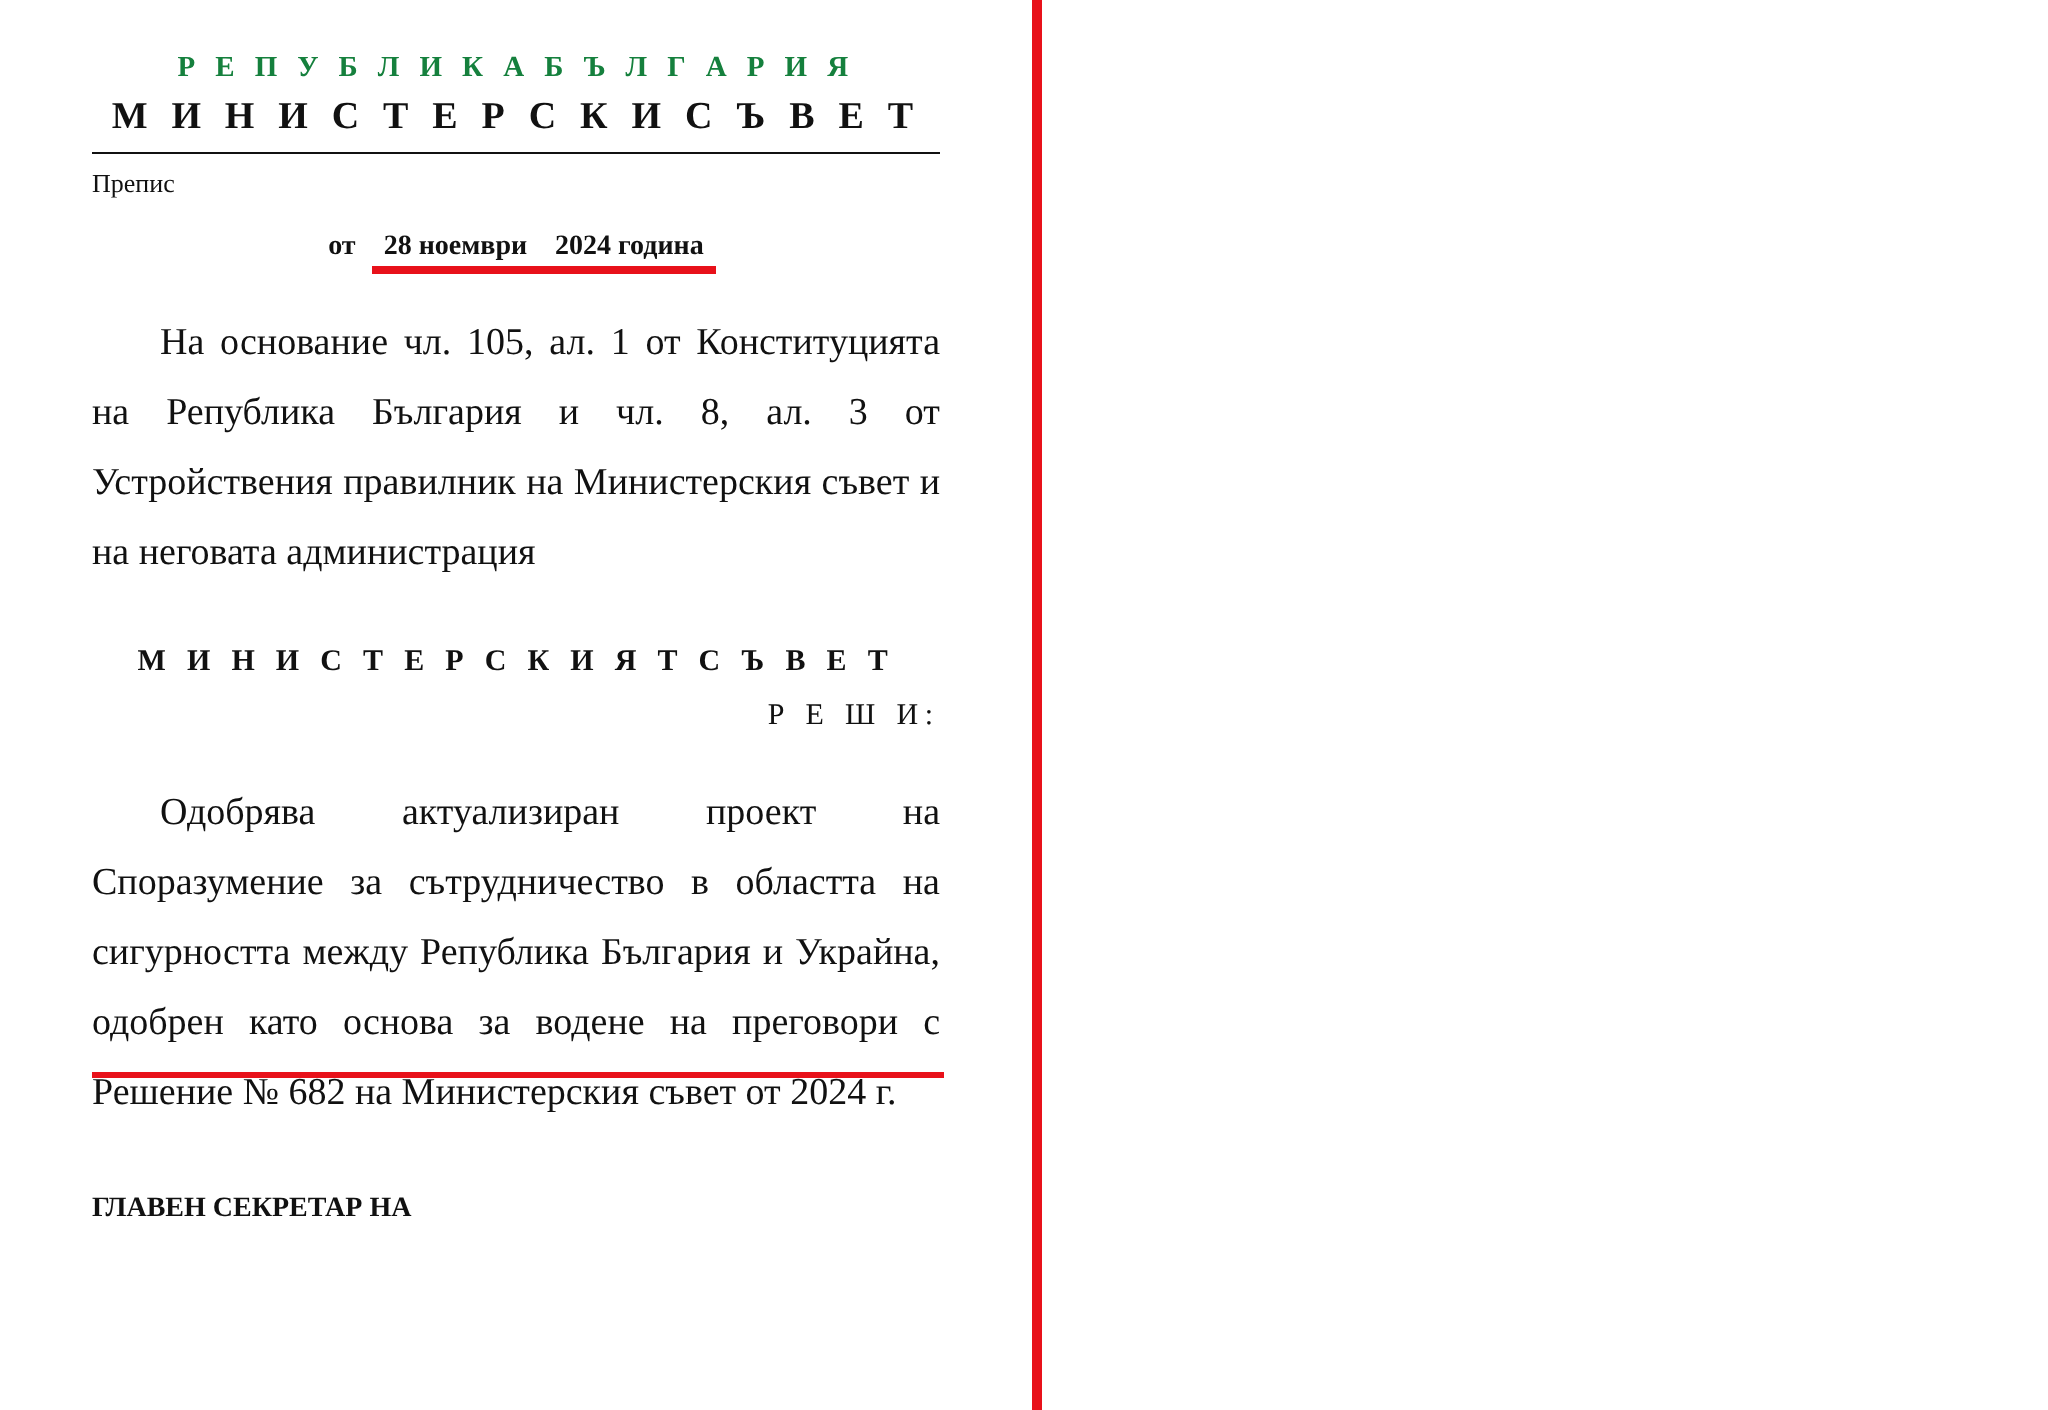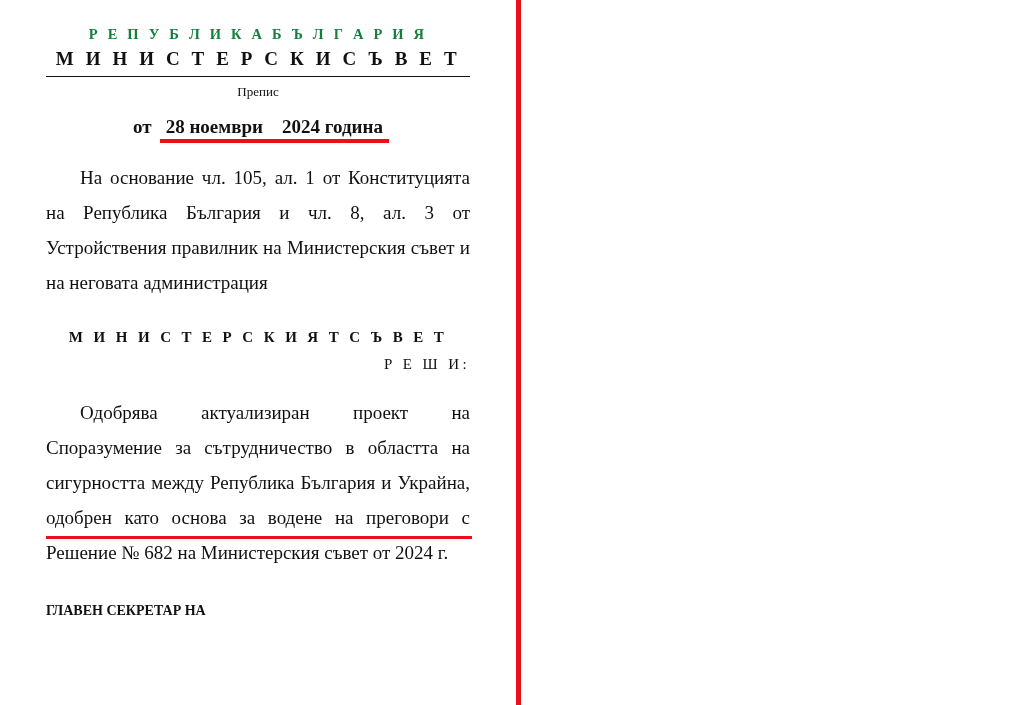--- a/index.html
+++ b/index.html
@@ -55,42 +55,42 @@
     font-size: 19px;
     letter-spacing: 3.6px;
     margin-top: 5px;
   }
   .rule {
     border: none;
     border-top: 1.6px solid #111;
     margin: 6px 0 0 0;
   }
   .prepis {
-    text-align: center;
+    text-align: left;
     font-size: 13px;
     margin-top: 7px;
   }
 
   .decision-title {
     text-align: center;
     font-weight: bold;
     margin-top: 30px;
   }
   .doc-left .decision-title {
     font-size: 23px;
     letter-spacing: 4.5px;
   }
   .date-line {
     text-align: center;
     font-weight: bold;
     margin-top: 16px;
     position: relative;
     display: block;
   }
-  .doc-left .date-line { font-size: 19px; }
+  .doc-left .date-line { font-size: 14px; }
   .date-line .ot { font-weight: bold; margin-right: 14px; }
   .underline-red {
     position: relative;
     display: inline-block;
   }
   .underline-red::after {
     content: "";
     position: absolute;
     left: -6px;
     right: -6px;

